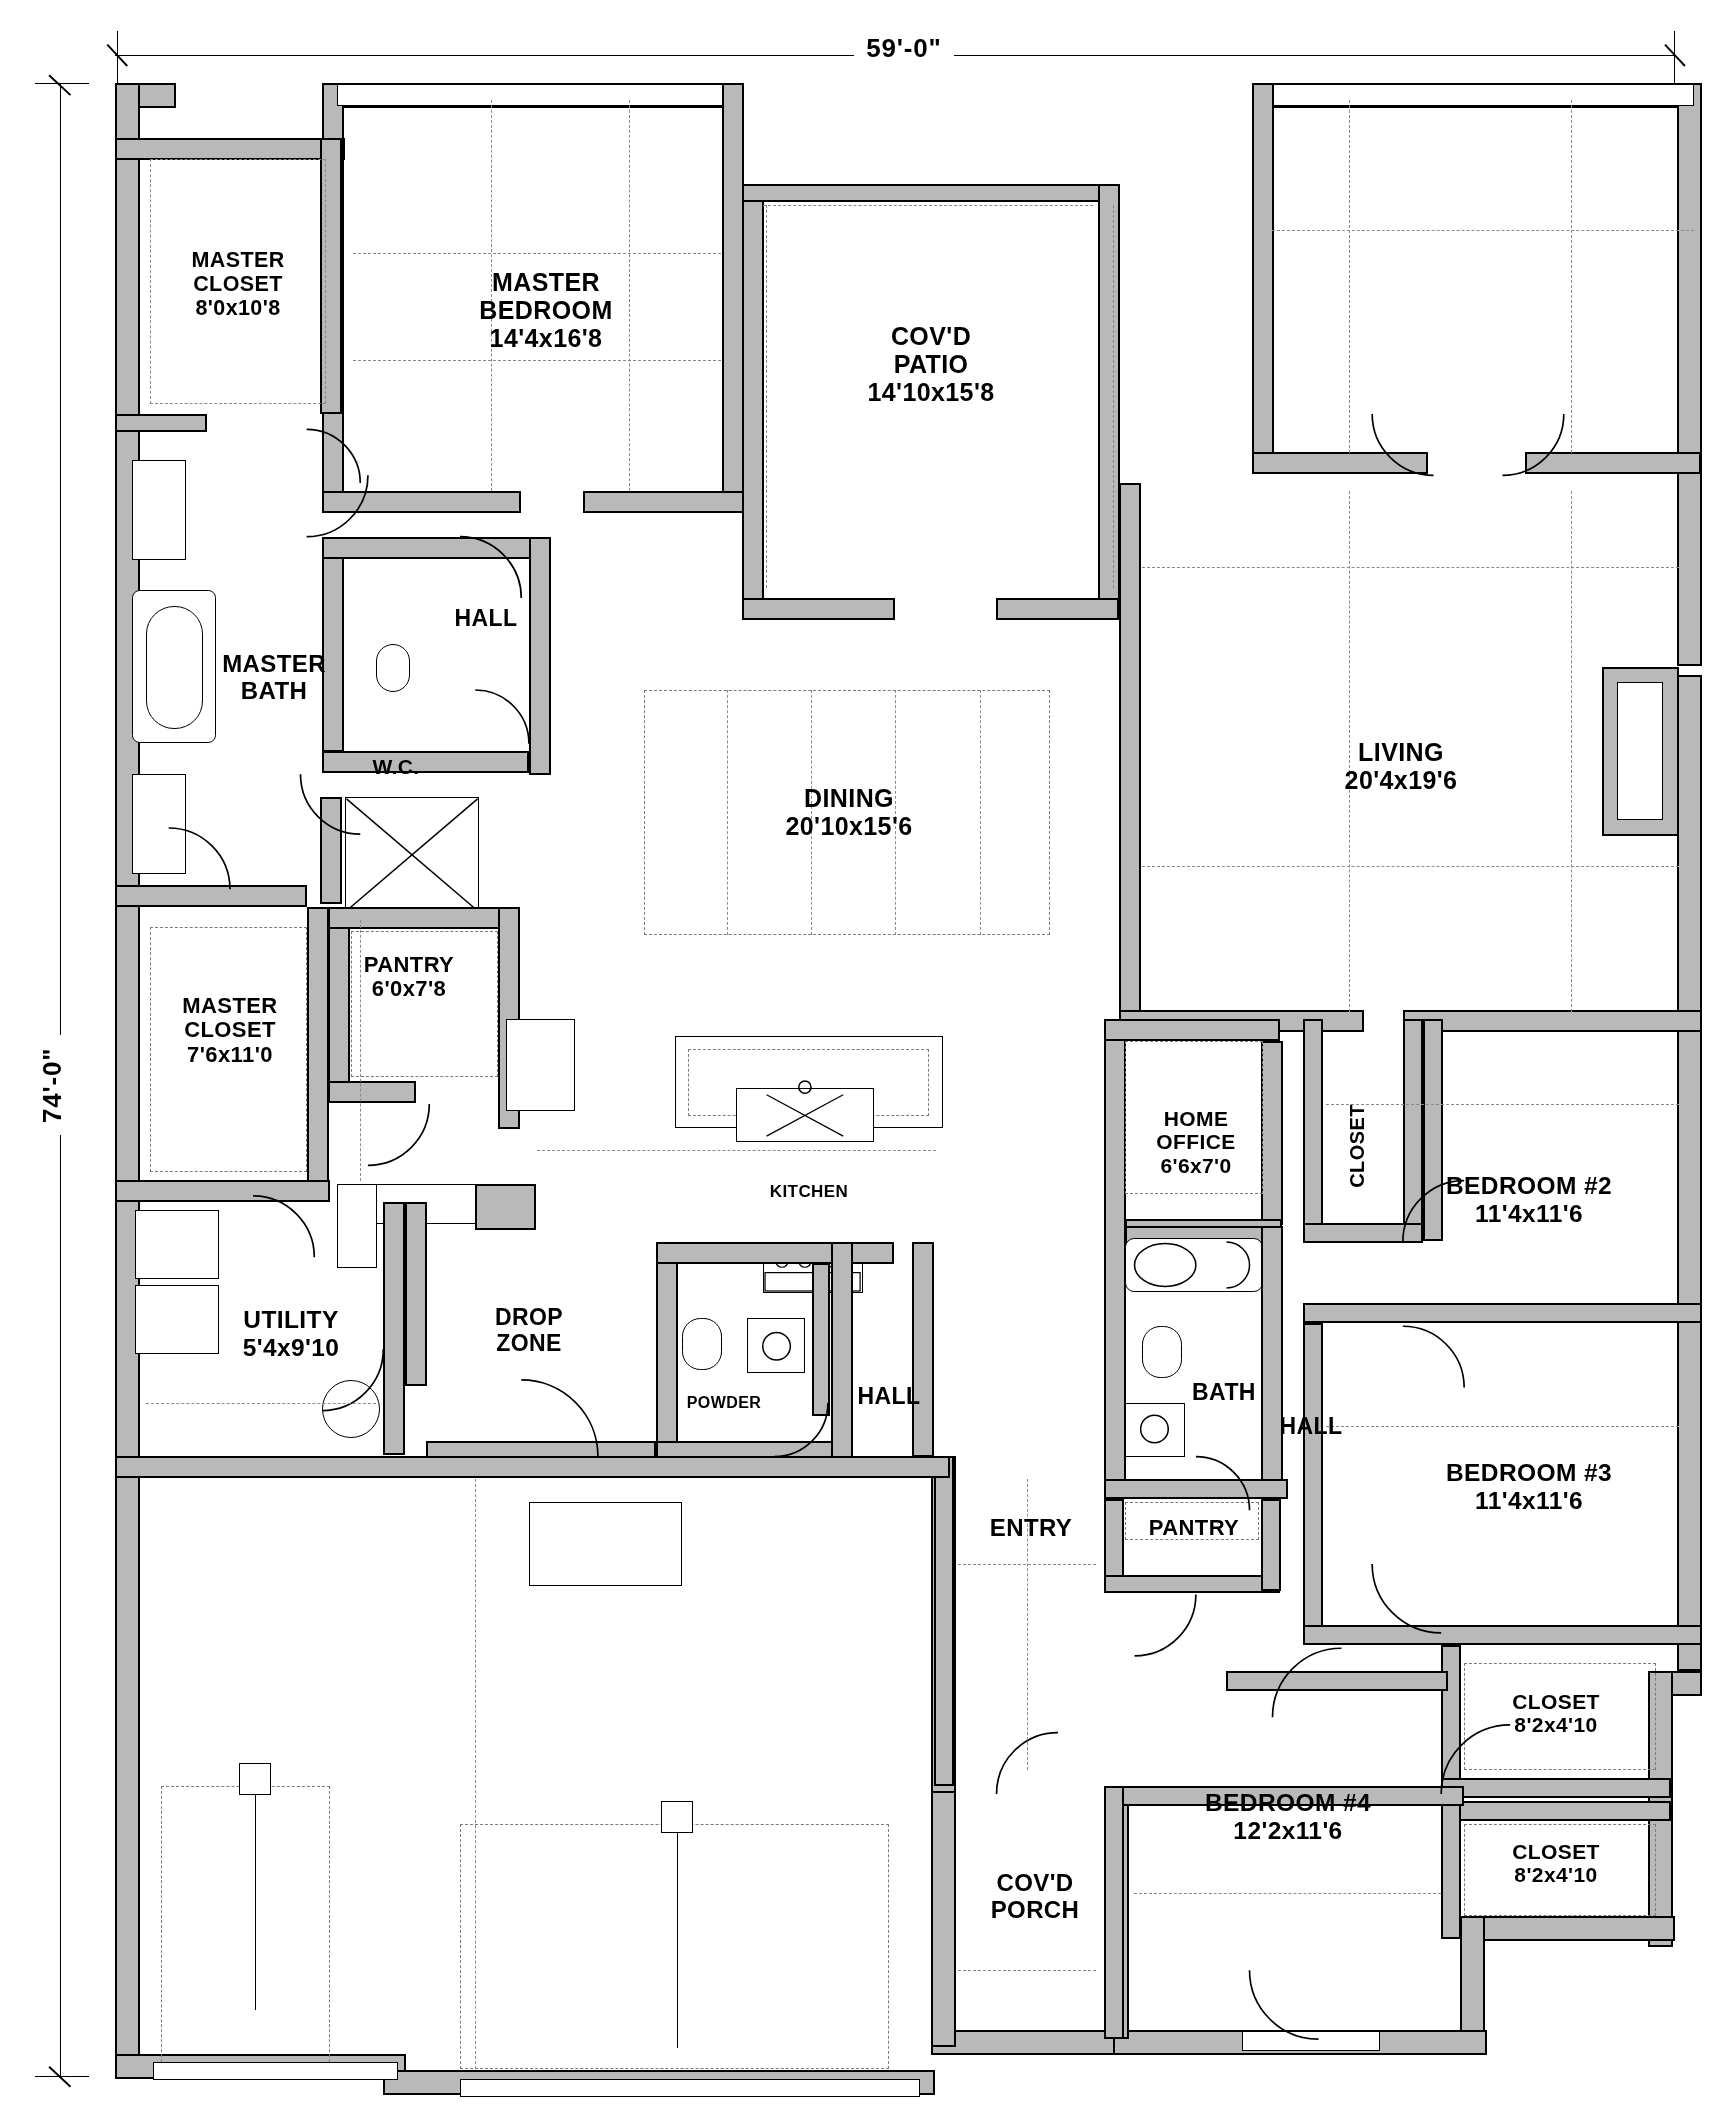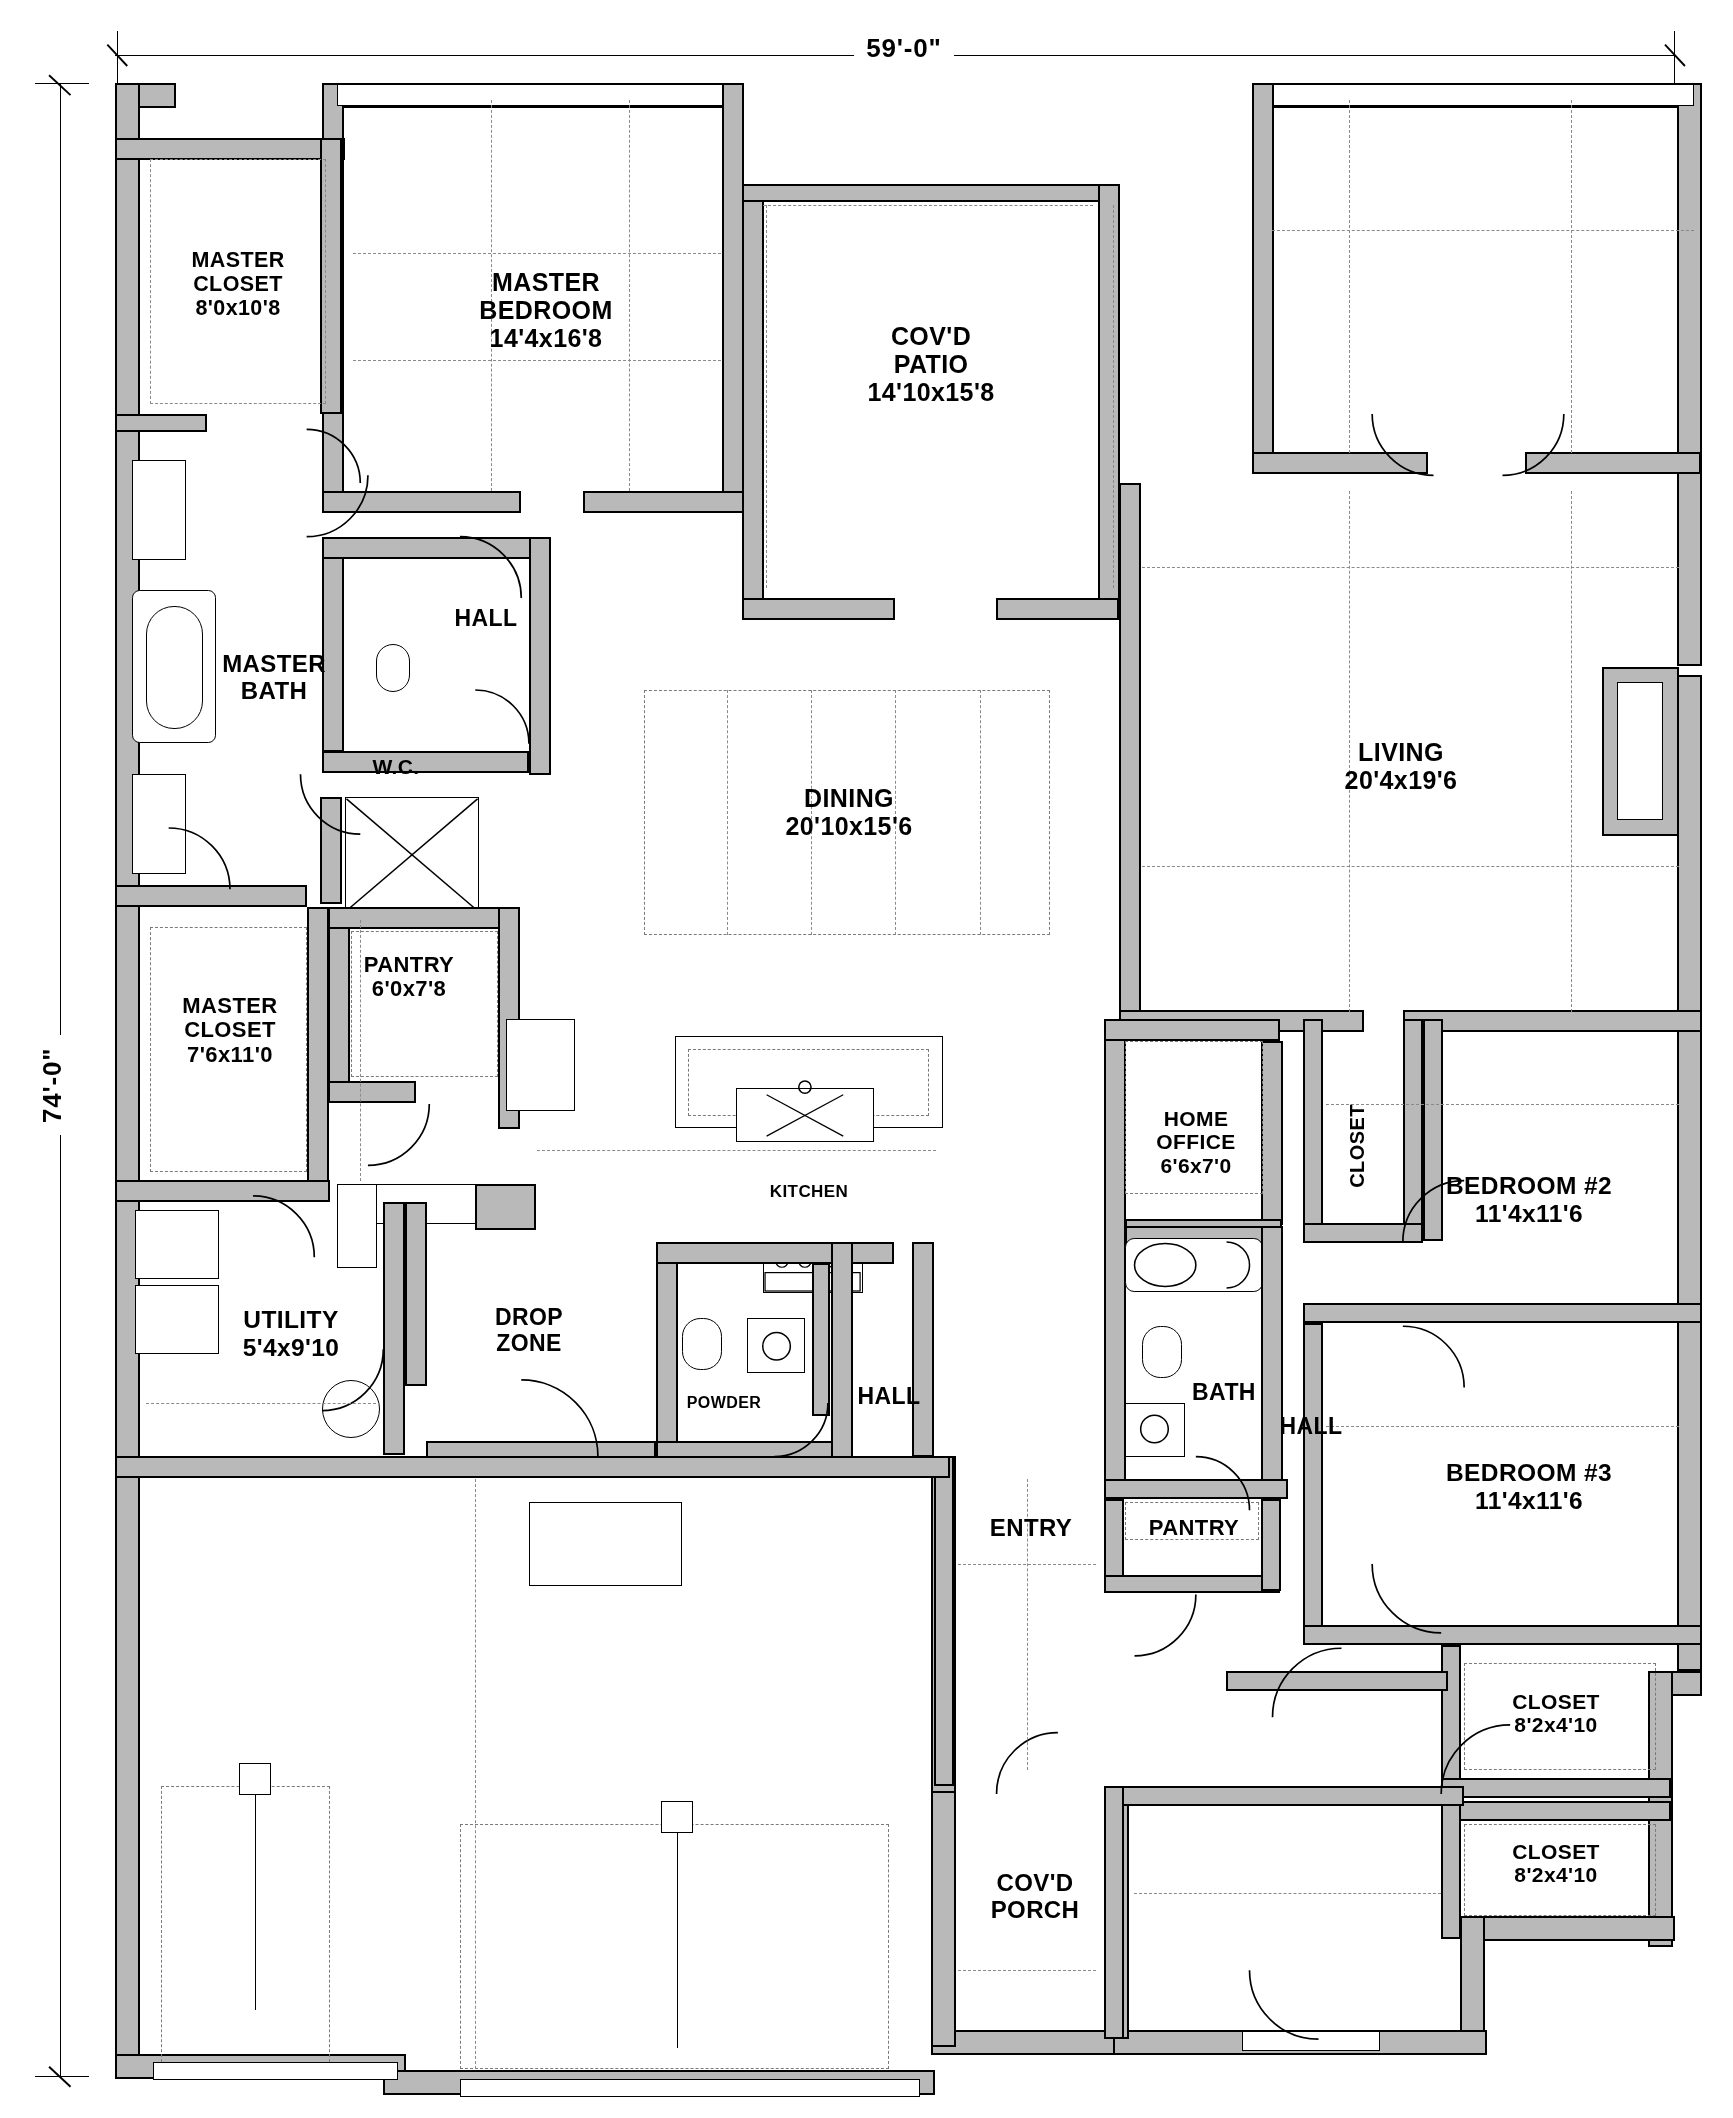--- a/index.html
+++ b/index.html
@@ -456,20 +456,23 @@
   </div>
   <div class="room-label" style="left:1194px; top:1528px; font-size:22px;">
     <span class="nm">PANTRY</span>
   </div>
   <div class="room-label" style="left:1529px; top:1487px; font-size:24.5px;">
     <span class="nm">BEDROOM  #3</span><span class="dm">11'4x11'6</span>
   </div>
   <div class="room-label" style="left:1556px; top:1713px; font-size:21px;">
     <span class="nm">CLOSET</span><span class="dm">8'2x4'10</span>
   </div>
+  <div class="room-label" style="left:1288px; top:1817px; font-size:24.5px;">
+    <span class="nm">BEDROOM  #4</span><span class="dm">12'2x11'6</span>
+  </div>
   <div class="room-label" style="left:1556px; top:1863px; font-size:21px;">
     <span class="nm">CLOSET</span><span class="dm">8'2x4'10</span>
   </div>
   <div class="room-label" style="left:1035px; top:1897px; font-size:24px;">
     <span class="nm">COV'D
 PORCH</span>
   </div>
 
 </div>
 

